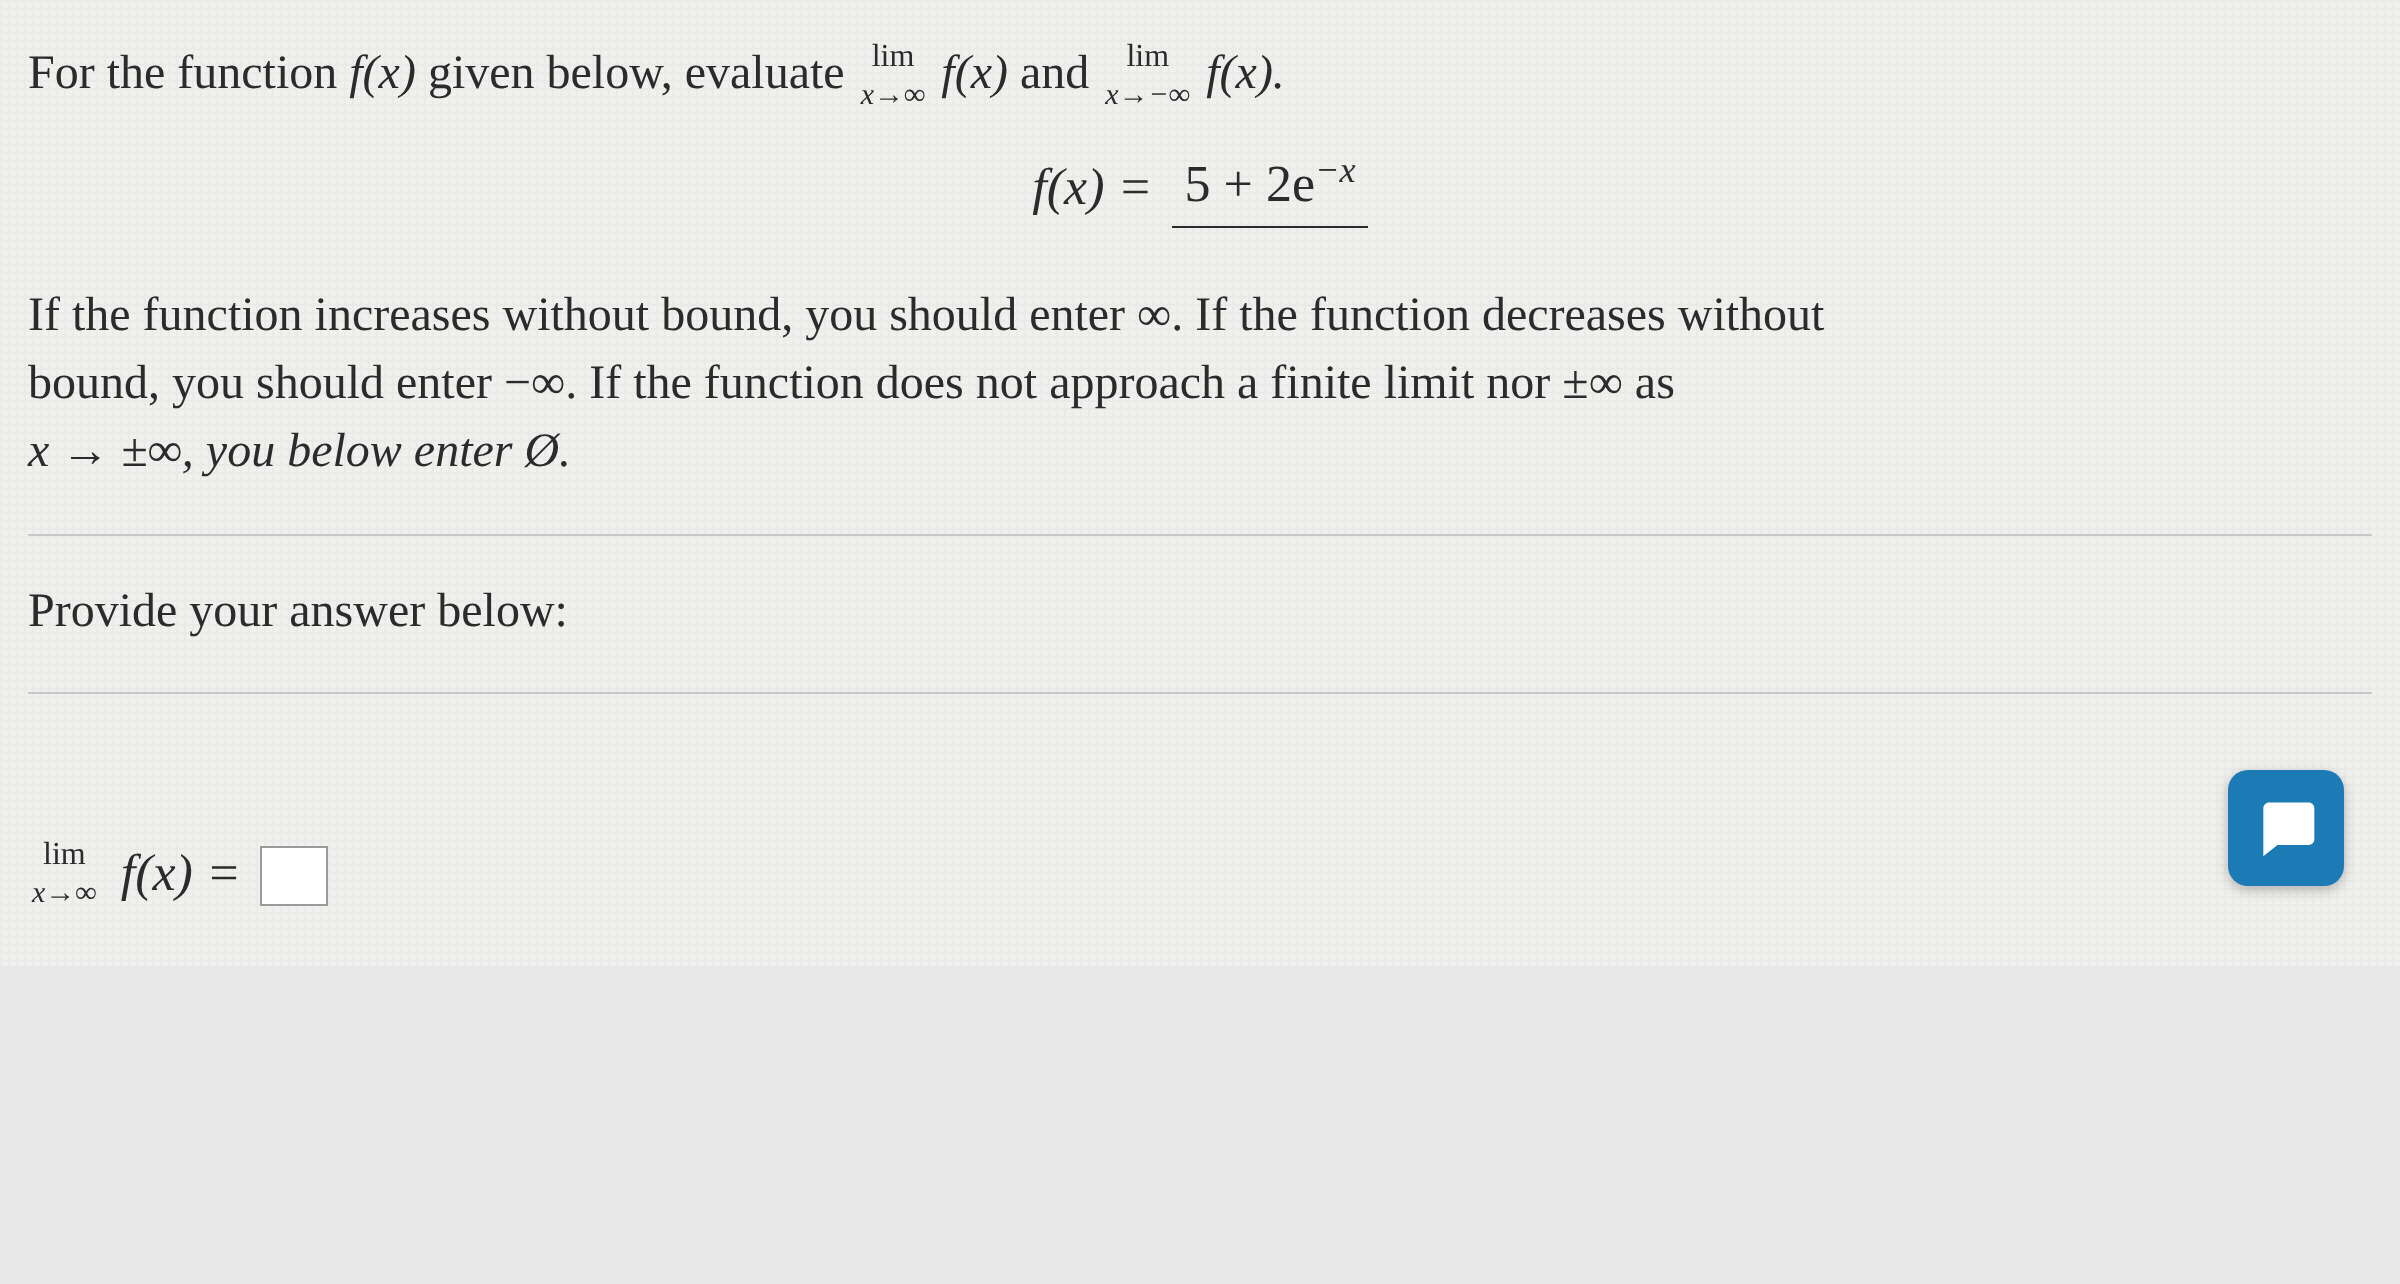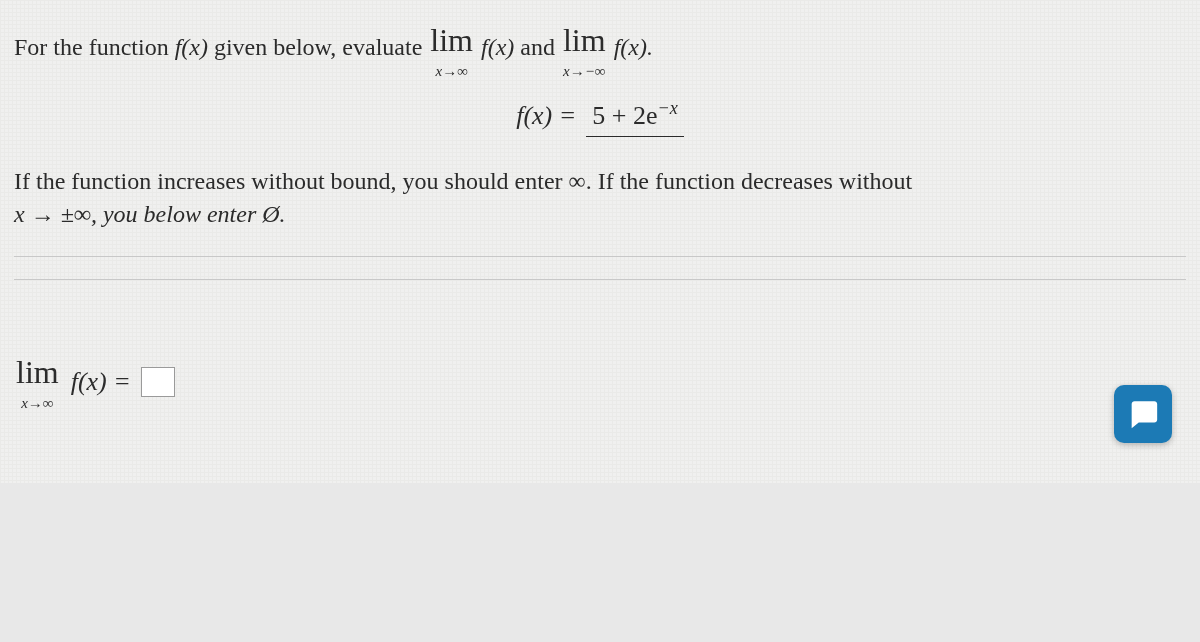--- a/index.html
+++ b/index.html
@@ -44,21 +44,21 @@
     margin-bottom: 8px;
   }
   .limit {
     display: inline-block;
     vertical-align: middle;
     text-align: center;
     margin: 0 2px;
   }
   .limit .top {
     display: block;
-    font-size: 32px;
+    font-size: 16px;
   }
   .limit .sub {
     display: block;
     font-size: 15px;
     margin-top: -2px;
   }
   .fx-eq {
     text-align: center;
     margin: 14px 0 28px 0;
   }
@@ -159,27 +159,29 @@
         <span class="frac">
           <span class="num">
             <span>5 + 2e</span><span class="sup ital">−x</span>
           </span>
         </span>
       </span>
     </div>
 
     <div class="hint">
       <div>If the function increases without bound, you should enter ∞. If the function decreases without</div>
+      <div>bound, you should enter −∞. If the function does not approach a finite limit nor ±∞ as</div>
       <div>
         <span class="ital">x → ±∞, you below enter Ø.</span>
       </div>
     </div>
 
     <div class="rule"></div>
 
+    <div>Provide your answer below:</div>
 
     <div class="rule2"></div>
 
     <div class="answer-row">
       <span class="limit">
         <span class="top">lim</span>
         <span class="sub ital">x→∞</span>
       </span>
       <span class="ital">f(x) =</span>
       <input class="answer-box" type="text" value="" style="">

